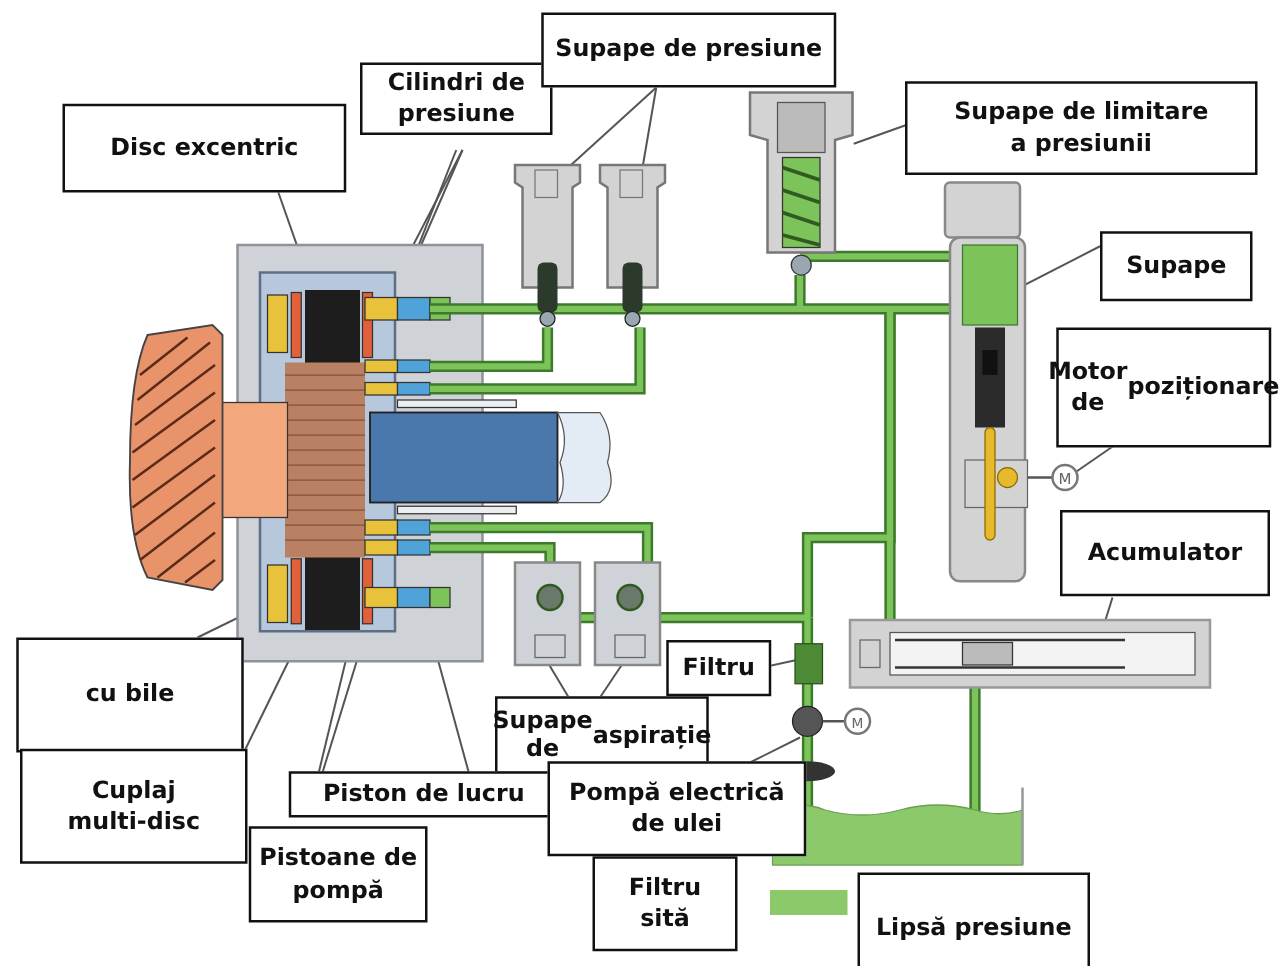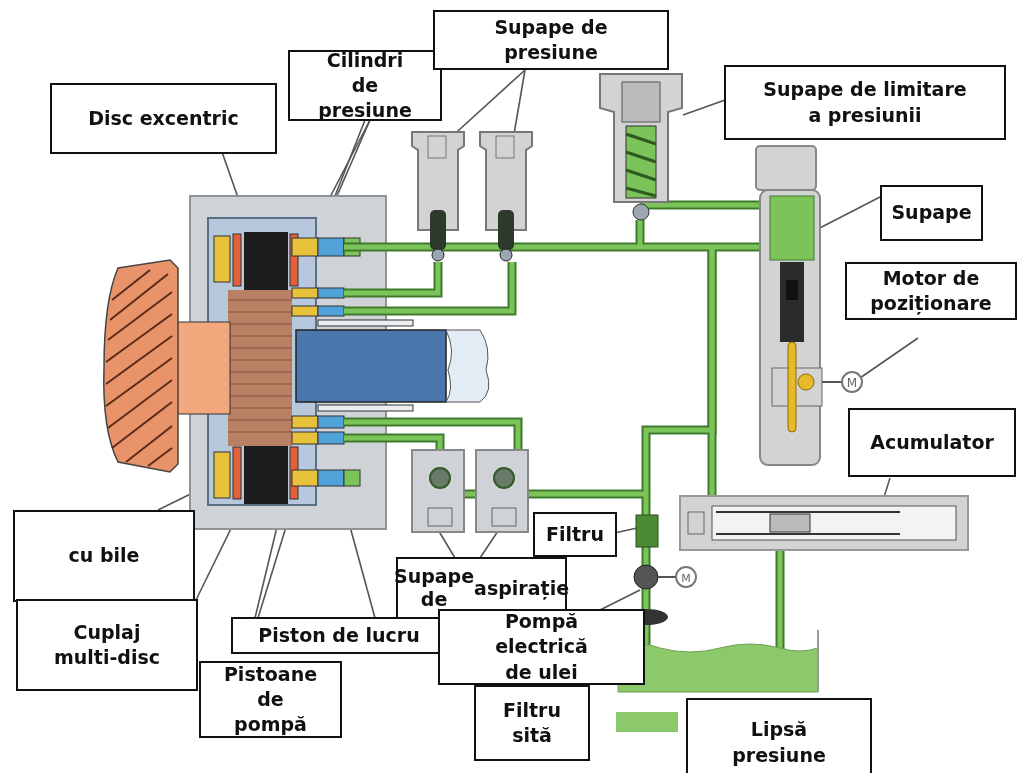--- a/index.html
+++ b/index.html
@@ -1,18 +1,18 @@
 <!DOCTYPE html>
 <html><head>
 <meta charset="utf-8">
 <style>
   html,body{margin:0;padding:0;background:#ffffff;}
   #stage{position:relative;width:1024px;height:773px;overflow:hidden;background:#fff;font-family:"DejaVu Sans","Liberation Sans",sans-serif;}
   svg#diagram{position:absolute;left:0;top:0;width:1024px;height:773px;}
-  .label{position:absolute;box-sizing:border-box;background:#fff;border:2px solid #111;display:flex;align-items:center;justify-content:center;text-align:center;font-weight:bold;font-size:19px;line-height:1.32;color:#111;padding:2px 22px;}
+  .label{position:absolute;box-sizing:border-box;background:#fff;border:2px solid #111;display:flex;align-items:center;justify-content:center;text-align:center;font-weight:bold;font-size:19px;line-height:1.32;color:#111;padding:2px 6px;}
 </style>
 </head>
 <body>
 
 <div id="stage">
 <svg id="diagram" viewBox="0 0 1024 773" xmlns="http://www.w3.org/2000/svg">
 
   <g stroke="#555" stroke-width="1.6" fill="none">
     <line x1="222" y1="152" x2="288" y2="340"></line>
     <line x1="370" y1="120" x2="300" y2="255"></line>
@@ -215,39 +215,39 @@
     <line x1="818" y1="630" x2="818" y2="692" stroke="#999" stroke-width="2"></line>
   </g>
 
   <rect x="616" y="712" width="62" height="20" fill="#8cc96a"></rect>
 </svg>
 
 <div class="label" style="left:50px;top:83px;width:227px;height:71px;">
   <span>Disc excentric</span>
 </div>
 
-<div class="label" style="left:288px;top:50px;width:154px;height:71px;flex-direction:column;">
+<div class="label" style="left:288px;top:50px;width:154px;height:58px;flex-direction:column;">
   <span>Cilindri de</span>
   <span>presiune</span>
 </div>
 
 <div class="label" style="left:433px;top:10px;width:236px;height:60px;">
   <span>Supape de presiune</span>
 </div>
 
 <div class="label" style="left:724px;top:65px;width:282px;height:75px;flex-direction:column;align-items:center;">
   <span>Supape de limitare</span>
   <span>a presiunii</span>
 </div>
 
-<div class="label" style="left:880px;top:185px;width:103px;height:56px;">
+<div class="label" style="left:880px;top:185px;width:122px;height:56px;">
   <span>Supape</span>
 </div>
 
-<div class="label" style="left:845px;top:262px;width:172px;height:58px;flex-direction:column;">
+<div class="label" style="left:845px;top:262px;width:172px;height:96px;">
   <span>Motor de</span>
   <span>poziționare</span>
 </div>
 
 <div class="label" style="left:848px;top:408px;width:168px;height:69px;">
   <span>Acumulator</span>
 </div>
 
 <div class="label" style="left:533px;top:512px;width:84px;height:45px;">
   <span>Filtru</span>

